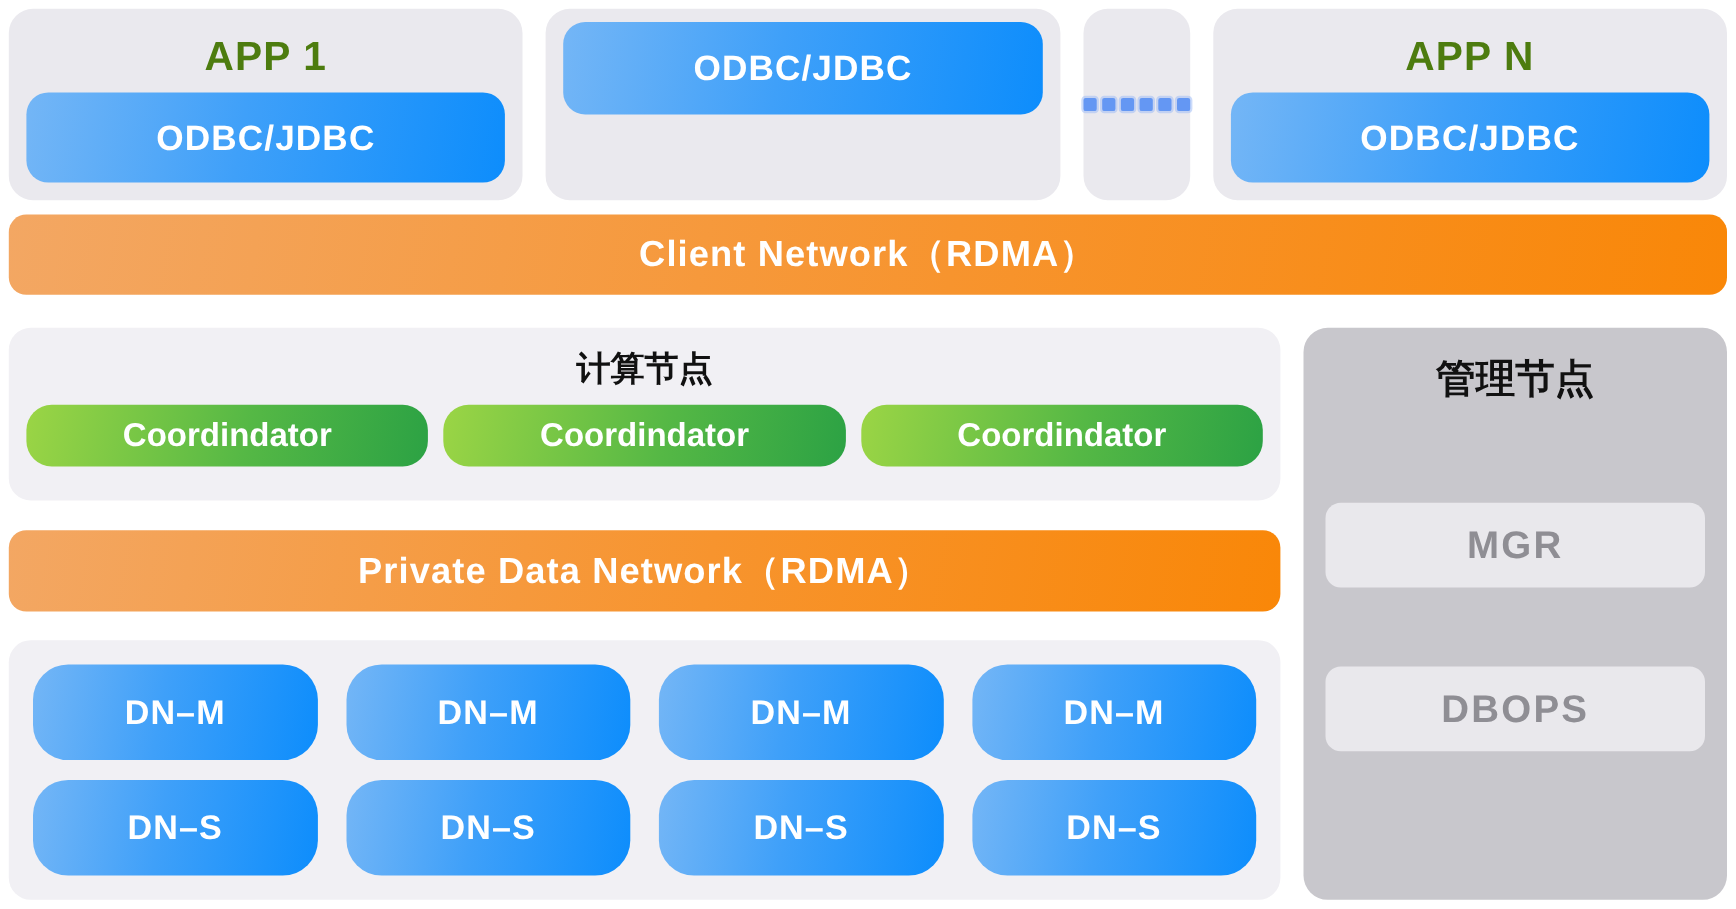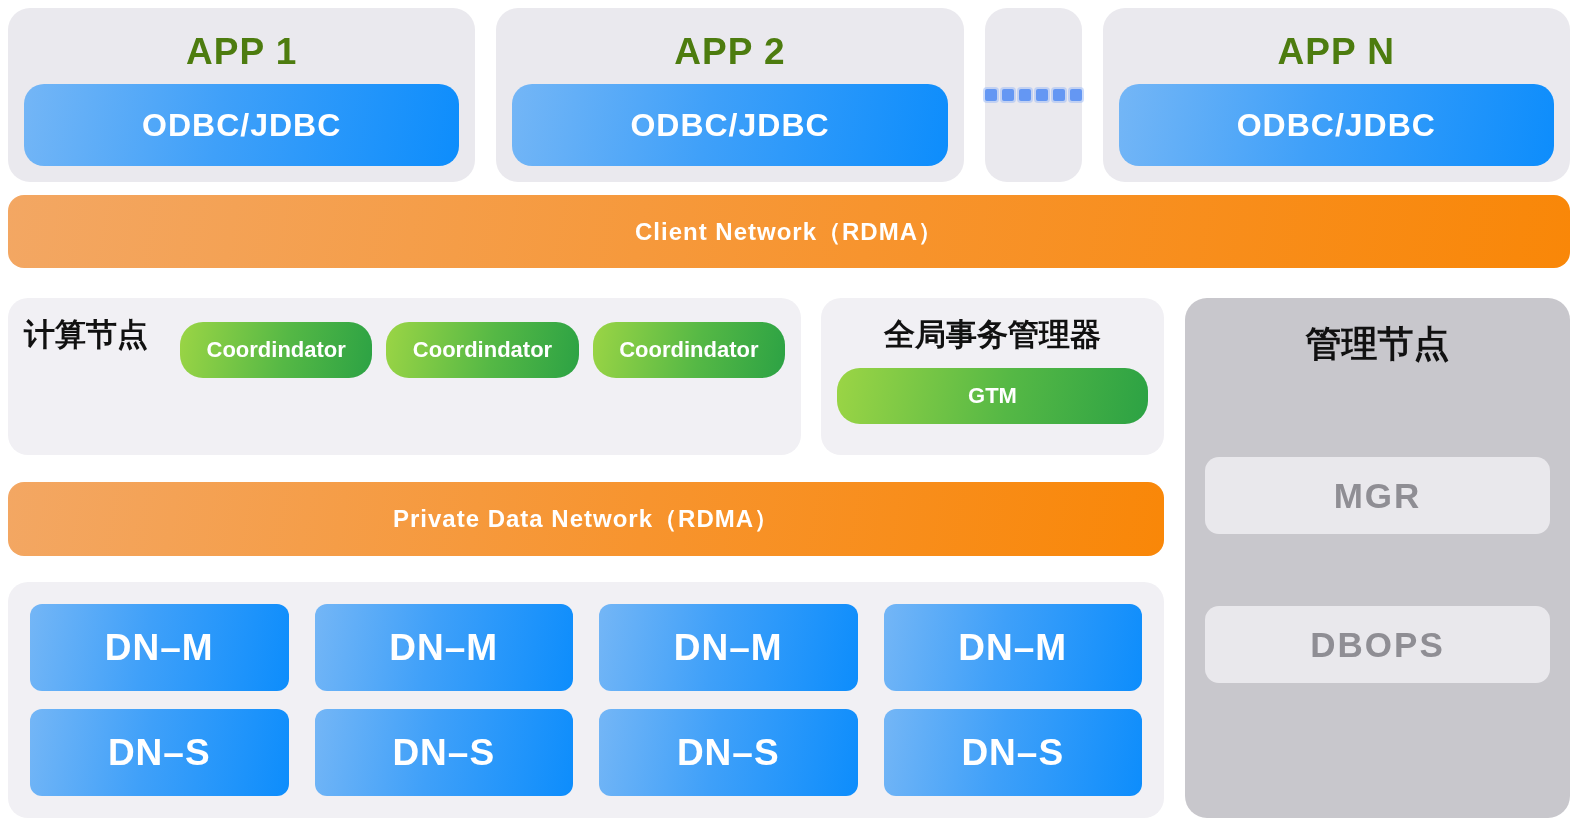--- a/index.html
+++ b/index.html
@@ -69,21 +69,21 @@
     box-shadow: 0 0 0 2px rgba(160, 190, 246, 0.55);
   }
 
   
   .net-bar {
     border-radius: 16px;
     display: flex;
     align-items: center;
     justify-content: center;
     color: #ffffff;
-    font-size: 24px;
+    font-size: 33px;
     letter-spacing: 1px;
     background: linear-gradient(100deg, #F3A763 0%, #F7942E 55%, #F98708 100%);
   }
   .client-bar { margin-top: 13px; height: 73px; }
 
   
   .main-row {
     margin-top: 30px;
     flex: 1 1 auto;
     display: flex;
@@ -103,34 +103,34 @@
     background: #F1F0F4;
     border-radius: 20px;
     padding: 14px 16px;
   }
   .panel-title {
     text-align: center;
     font-size: 31px;
     color: #111111;
     line-height: 46px;
   }
-  .compute-panel { flex: 1 1 auto; display: flex; flex-direction: row; gap: 32px; }
+  .compute-panel { flex: 1 1 auto; display: flex; flex-direction: column; }
   .compute-nodes {
     margin-top: 10px;
     display: flex;
     gap: 14px;
     flex: 1 1 auto;
   }
   .pill-green {
     flex: 1 1 0;
     height: 56px;
     border-radius: 23px;
     background: linear-gradient(100deg, #9BD545 0%, #55B845 55%, #2CA244 100%);
     color: #ffffff;
-    font-size: 22px;
+    font-size: 30px;
     display: flex;
     align-items: center;
     justify-content: center;
   }
   .gtm-panel { flex: 0 0 343px; display: flex; flex-direction: column; }
   .gtm-panel .pill-green { margin-top: 10px; flex: 0 0 auto; }
 
   .private-bar { margin-top: 27px; height: 74px; flex: 0 0 auto; }
 
   .storage-panel {
@@ -144,24 +144,24 @@
     margin-top: 10px;
     flex: 1 1 auto;
     display: grid;
     grid-template-columns: repeat(4, 1fr);
     grid-auto-rows: 1fr;
     column-gap: 26px;
     row-gap: 18px;
     padding: 0 8px;
   }
   .pill-dn {
-    border-radius: 12px;
+    border-radius: 32px;
     background: linear-gradient(100deg, #74B6F6 0%, #3FA0F9 45%, #0D8DFC 100%);
     color: #ffffff;
-    font-size: 37px;
+    font-size: 31px;
     display: flex;
     align-items: center;
     justify-content: center;
     letter-spacing: 1px;
   }
 
   
   .mgmt-panel {
     flex: 0 0 385px;
     background: #C8C7CC;
@@ -192,21 +192,20 @@
 <body>
 
 <div class="canvas">
 
   <div class="top-row">
     <div class="app-panel">
       <div class="app-title">APP 1</div>
       <div class="pill-blue">ODBC/JDBC</div>
     </div>
     <div class="app-panel">
-      <div class="app-title">APP 2</div>
       <div class="pill-blue">ODBC/JDBC</div>
     </div>
     <div class="dots-panel">
         <span class="dot"></span>
         <span class="dot"></span>
         <span class="dot"></span>
         <span class="dot"></span>
         <span class="dot"></span>
         <span class="dot"></span>
       </div>
@@ -224,24 +223,20 @@
 
       <div class="mid-row">
         <div class="panel compute-panel">
           <div class="panel-title">计算节点</div>
           <div class="compute-nodes">
             <div class="pill-green">Coordindator</div>
             <div class="pill-green">Coordindator</div>
             <div class="pill-green">Coordindator</div>
           </div>
         </div>
-        <div class="panel gtm-panel">
-          <div class="panel-title">全局事务管理器</div>
-          <div class="pill-green">GTM</div>
-        </div>
       </div>
 
       <div class="net-bar private-bar">Private Data Network（RDMA）</div>
 
       <div class="panel storage-panel">
         <div class="storage-grid">
           <div class="pill-dn">DN–M</div>
           <div class="pill-dn">DN–M</div>
           <div class="pill-dn">DN–M</div>
           <div class="pill-dn">DN–M</div>

